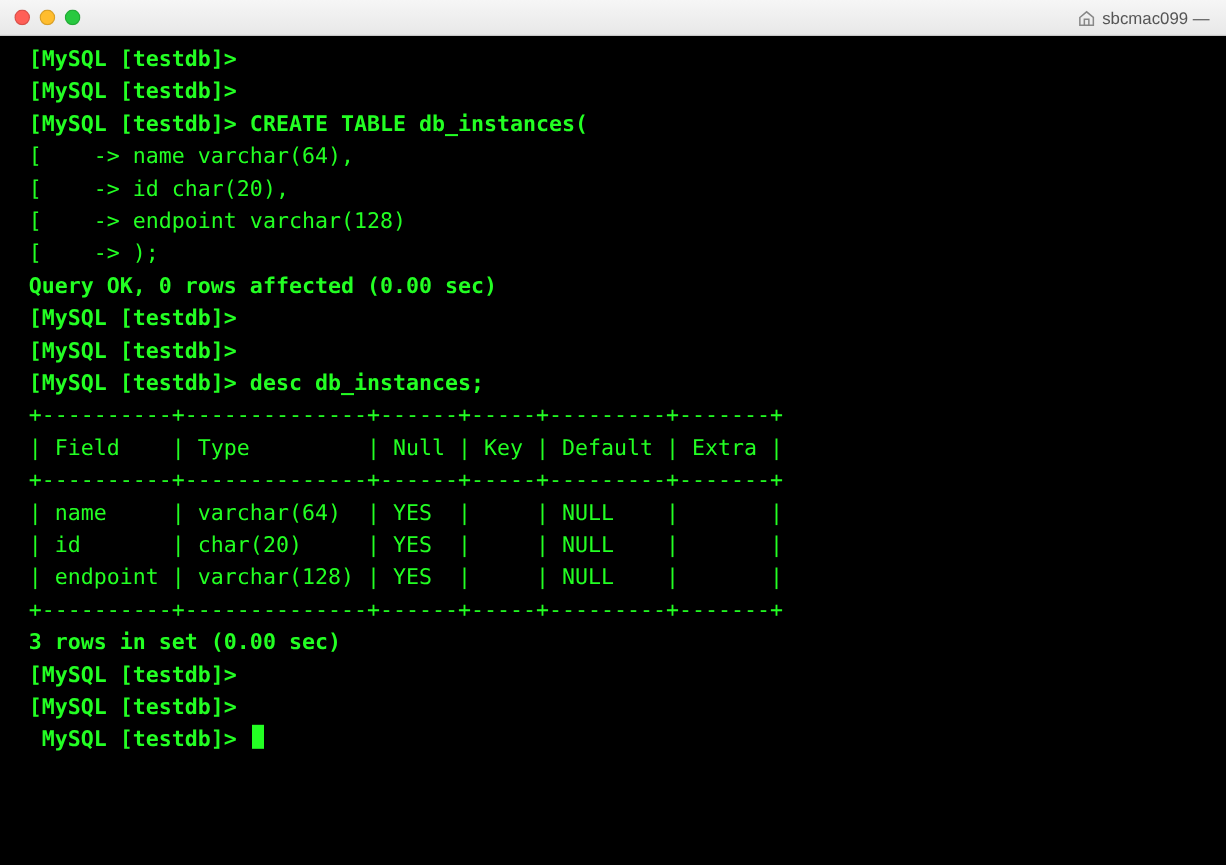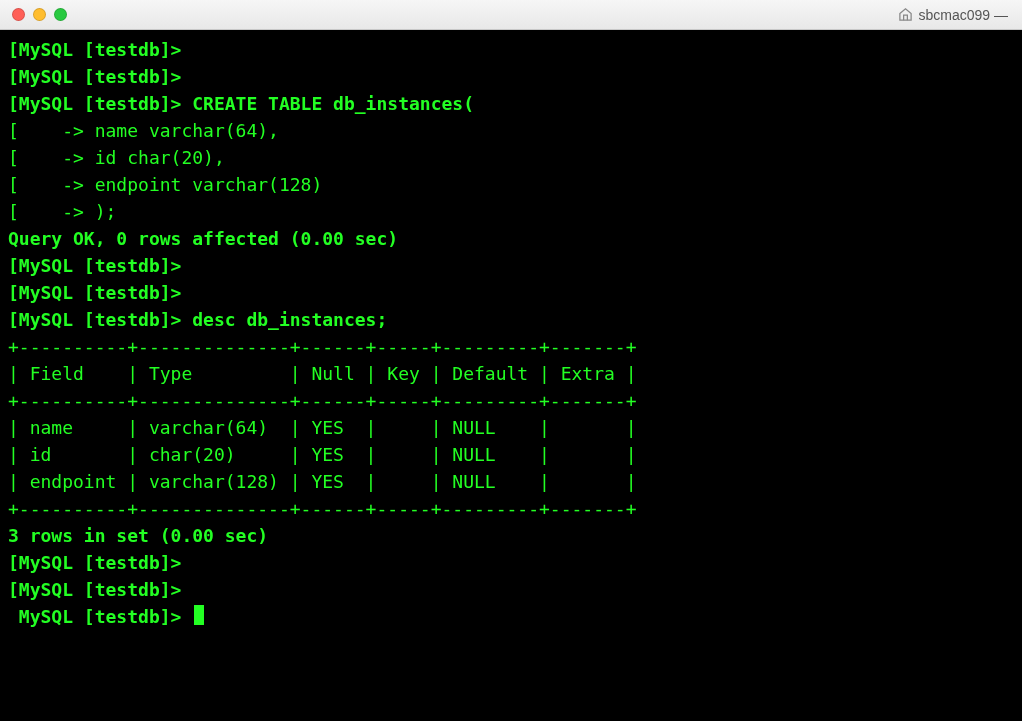--- a/index.html
+++ b/index.html
@@ -24,21 +24,21 @@
       width: 13px; height: 13px; border-radius: 50%;
       border: 0.5px solid rgba(0,0,0,0.15);
     }
     .light.red { background: #ff5f57; }
     .light.yellow { background: #ffbd2e; }
     .light.green { background: #28c940; }
     .title-center {
       position: absolute;
       right: 14px;
       display: flex;
-      align-items: center;
+      align-items: flex-end;
       gap: 6px;
       color: #555;
       font-size: 14px;
     }
     .home-icon { display: inline-flex; }
     .terminal {
       background: #000;
       height: calc(721px - 30px);
       padding: 6px 8px;
       font-family: "Menlo", "Consolas", monospace;
@@ -49,21 +49,21 @@
       overflow: hidden;
     }
     .bold { font-weight: bold; }
     .cursor {
       display: inline-block;
       width: 10px; height: 20px;
       background: #23ff23;
       vertical-align: -2px;
       margin-left: 2px;
     }
-    .line { display: block; }
+    .line { display: block; margin-left: 16px; }
   </style>
 </head>
 <body>
 
 <div class="titlebar">
   <div class="traffic-lights">
     <div class="light red"></div>
     <div class="light yellow"></div>
     <div class="light green"></div>
   </div>

